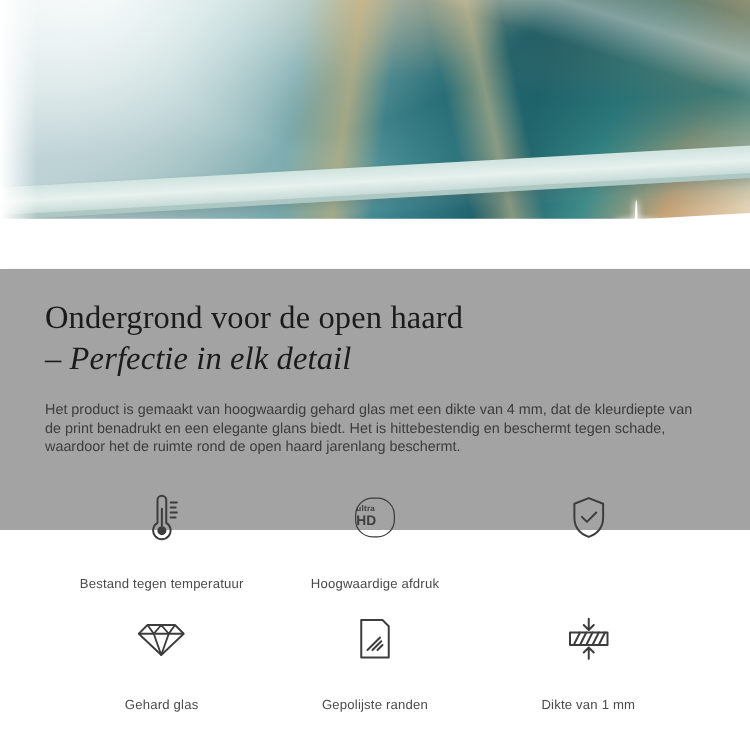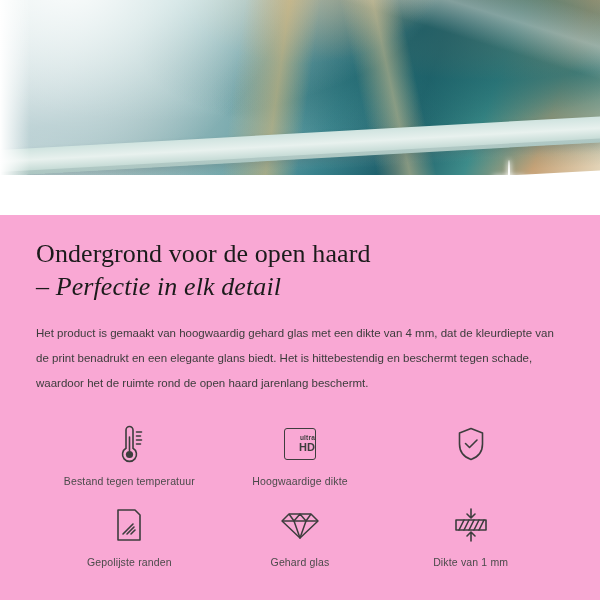--- a/index.html
+++ b/index.html
@@ -9,22 +9,22 @@
   body {
     width: 600px;
     height: 600px;
     background: #ffffff;
     font-family: "Liberation Sans", sans-serif;
     overflow: hidden;
   }
   .page {
     position: relative;
     width: 600px;
-    height: 600px;
-    background: #f9a8d4;
+    height: 424px;
+    background: #a3a3a3;
   }
 
   
   .hero {
     position: relative;
     width: 600px;
     height: 215px;
     overflow: hidden;
     background: #ffffff;
   }
@@ -132,21 +132,21 @@
     margin: 22px 0 0 0;
     letter-spacing: 0.1px;
   }
   .headline .line2 {
     display: block;
     font-style: italic;
   }
   .body-copy {
     margin: 18px 0 0 0;
     font-size: 11.5px;
-    line-height: 25px;
+    line-height: 15px;
     color: #3c3c3c;
     max-width: 524px;
   }
 
   
   .features {
     margin-top: 26px;
     display: grid;
     grid-template-columns: repeat(3, 1fr);
     grid-row-gap: 16px;
@@ -158,34 +158,34 @@
     align-items: center;
     justify-content: flex-start;
   }
   .feature-icon {
     height: 44px;
     display: flex;
     align-items: center;
     justify-content: center;
   }
   .feature-label {
-    margin-top: 9px;
+    margin-top: 25px;
     font-size: 10.5px;
     color: #4a4a4a;
     text-align: center;
     letter-spacing: 0.15px;
   }
   .ultrahd-box {
     width: 30px;
     height: 30px;
     border: 1.6px solid #3d3d3d;
-    border-radius: 3px;
+    border-radius: 14px;
     display: flex;
     flex-direction: column;
-    align-items: flex-end;
+    align-items: flex-start;
     justify-content: center;
     line-height: 1;
   }
   .ultrahd-box .u1 {
     font-size: 6.5px;
     letter-spacing: 0.2px;
     color: #3d3d3d;
     font-weight: 700;
   }
   .ultrahd-box .u2 {
@@ -233,56 +233,56 @@
         <div class="feature-label">Bestand tegen temperatuur</div>
       </div>
 
       <div class="feature">
         <div class="feature-icon">
           <div class="ultrahd-box">
             <div class="u1">ultra</div>
             <div class="u2">HD</div>
           </div>
         </div>
-        <div class="feature-label">Hoogwaardige dikte</div>
+        <div class="feature-label">Hoogwaardige afdruk</div>
       </div>
 
       <div class="feature">
         <div class="feature-icon">
           <svg width="38" height="42" viewBox="0 0 38 42" fill="none" stroke="#3d3d3d" stroke-width="1.6" stroke-linejoin="round" stroke-linecap="round">
             <path d="M19 5.5 7.5 10v11c0 8 5 13.2 11.5 15.5C25.5 34.2 30.5 29 30.5 21V10L19 5.5z"></path>
             <path d="M13.5 20.5l4 4 7.5-7.5"></path>
           </svg>
         </div>
-      </div>
-
-      <div class="feature">
-        <div class="feature-icon">
-          <svg width="40" height="40" viewBox="0 0 40 40" fill="none" stroke="#3d3d3d" stroke-width="1.6" stroke-linecap="round" stroke-linejoin="round">
-            <path d="M9 5h17l5 5v25H9V5z"></path>
-            <path d="M14 29l10-10M18 29l7-7M22 29l4-4"></path>
-          </svg>
-        </div>
-        <div class="feature-label">Gepolijste randen</div>
       </div>
 
       <div class="feature">
         <div class="feature-icon">
           <svg width="42" height="38" viewBox="0 0 42 38" fill="none" stroke="#3d3d3d" stroke-width="1.5" stroke-linejoin="round">
             <path d="M10 8h22l7 7-18 17L3 15l7-7z"></path>
             <path d="M3 15h36"></path>
             <path d="M10 8l5 7 6-7 6 7 5-7"></path>
             <path d="M15 15l6 17 6-17"></path>
           </svg>
         </div>
         <div class="feature-label">Gehard glas</div>
       </div>
 
       <div class="feature">
         <div class="feature-icon">
+          <svg width="40" height="40" viewBox="0 0 40 40" fill="none" stroke="#3d3d3d" stroke-width="1.6" stroke-linecap="round" stroke-linejoin="round">
+            <path d="M9 5h17l5 5v25H9V5z"></path>
+            <path d="M14 29l10-10M18 29l7-7M22 29l4-4"></path>
+          </svg>
+        </div>
+        <div class="feature-label">Gepolijste randen</div>
+      </div>
+
+      <div class="feature">
+        <div class="feature-icon">
           <svg width="44" height="40" viewBox="0 0 44 40" fill="none" stroke="#3d3d3d" stroke-width="1.6" stroke-linecap="round" stroke-linejoin="round">
             <path d="M22 4v8M18 9l4 4 4-4"></path>
             <path d="M22 36v-8M18 31l4-4 4 4"></path>
             <rect x="7" y="15" width="30" height="10"></rect>
             <path d="M10 25l5-10M15 25l5-10M20 25l5-10M25 25l5-10M30 25l5-10"></path>
           </svg>
         </div>
         <div class="feature-label">Dikte van 1 mm</div>
       </div>
 

